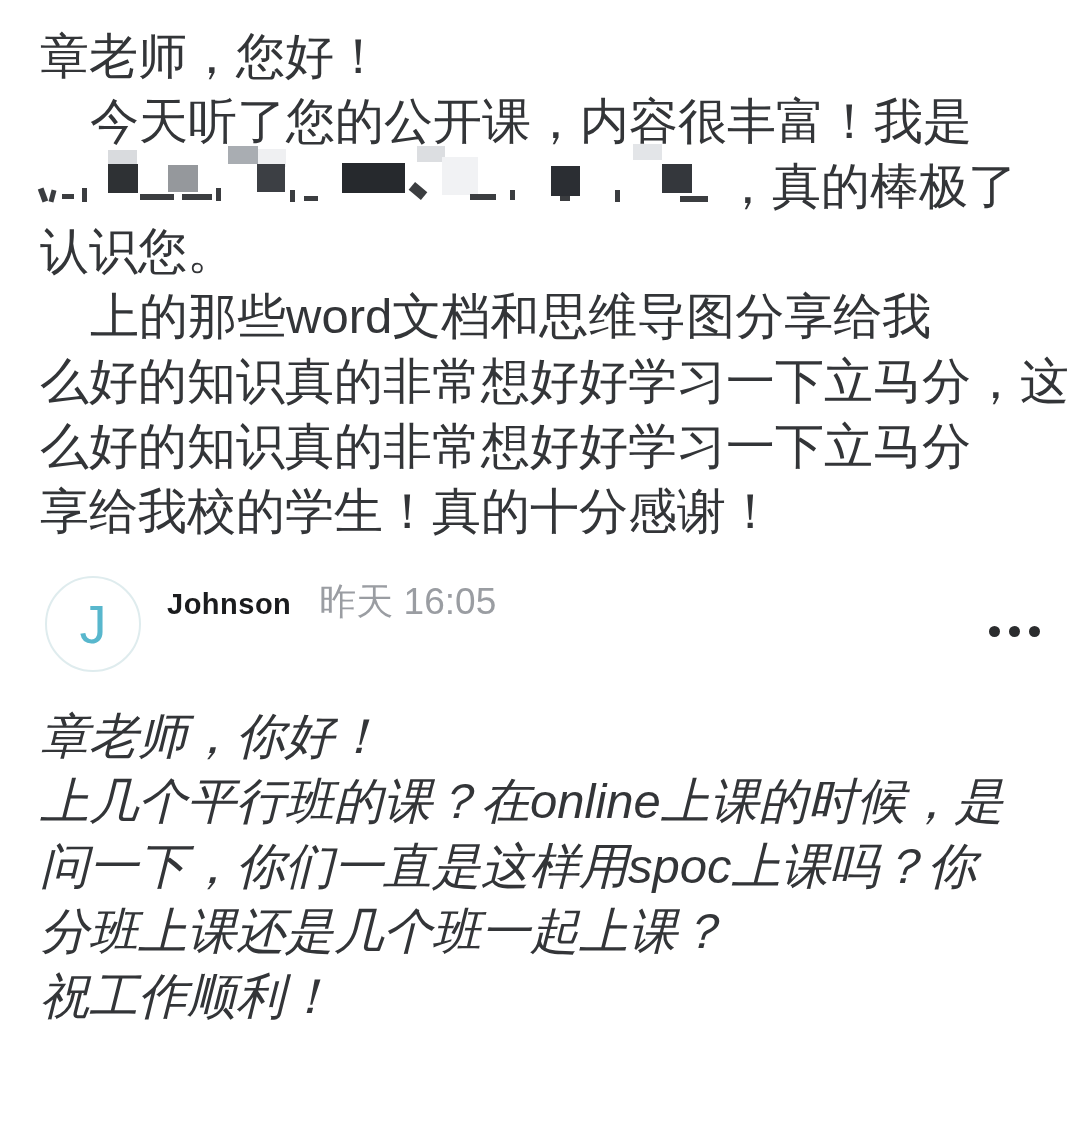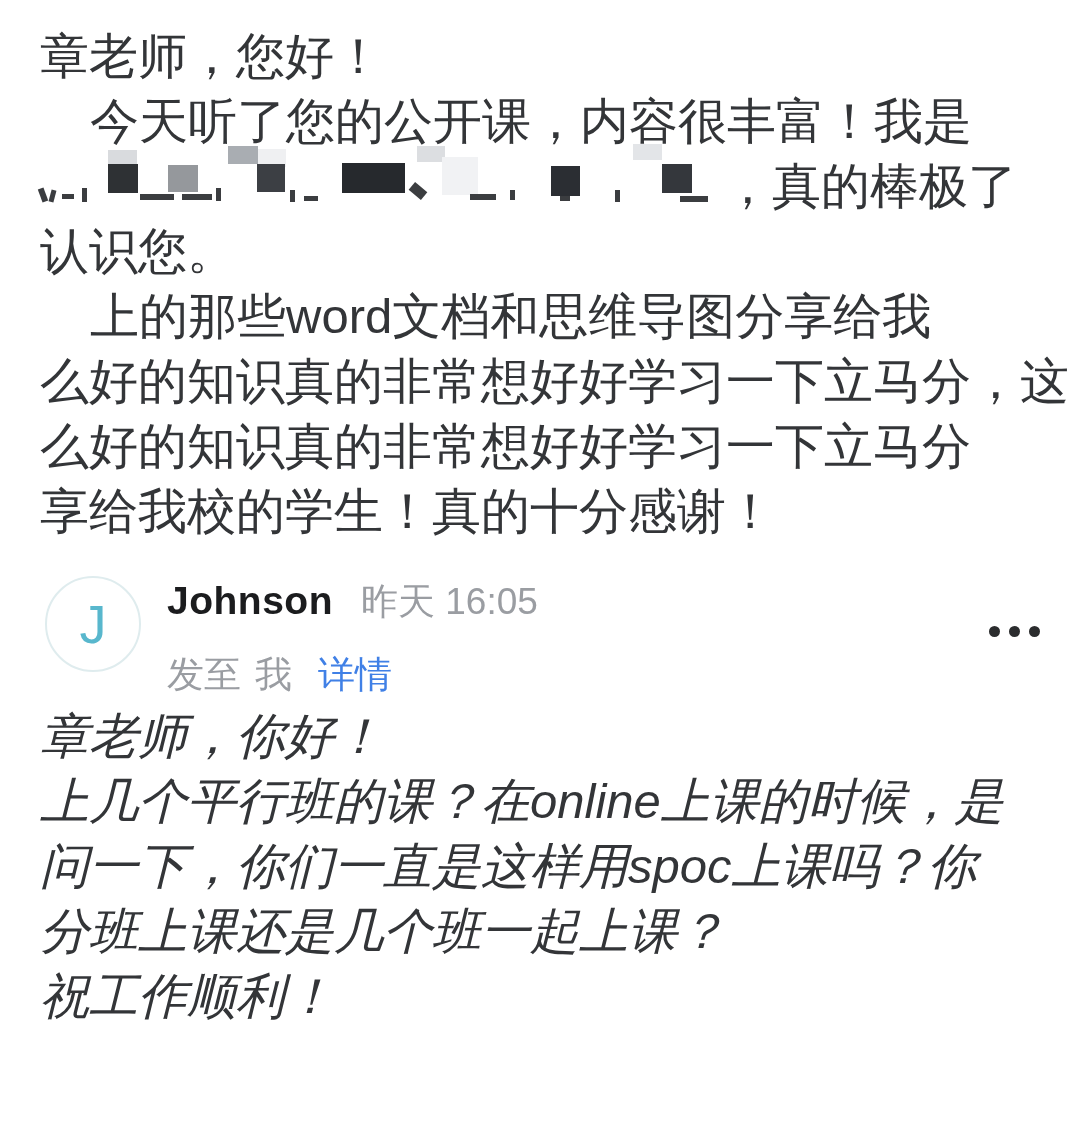--- a/index.html
+++ b/index.html
@@ -57,21 +57,21 @@
   }
   .avatar-letter{
     font-size:54px;
     line-height:1;
     color:var(--avatar-letter);
     font-weight:400;
   }
   .sender-info{margin-left:26px;padding-top:1px;}
   .sender-name-row{display:flex;align-items:baseline;}
   .sender-name{
-    font-size:39px;
+    font-size:29px;
     font-weight:700;
     color:var(--name-text);
     letter-spacing:0.5px;
   }
   .sender-time{
     font-size:37px;
     color:var(--muted-text);
     margin-left:28px;
   }
   .sender-to-row{
@@ -151,25 +151,20 @@
 
   <div class="sender-row">
     <div class="avatar">
       <span class="avatar-letter">J</span>
     </div>
     <div class="sender-info">
       <div class="sender-name-row">
         <span class="sender-name">Johnson</span>
         <span class="sender-time">昨天 16:05</span>
       </div>
-      <div class="sender-to-row">
-        <span class="to-label">发至</span>
-        <span class="to-recipient">我</span>
-        <span class="details-link">详情</span>
-      </div>
     </div>
     <div class="more-dots">
       <span></span>
         <span></span>
         <span></span>
     </div>
   </div>
 
   <div class="msg-block reply-block">
     <div class="msg-line">章老师，你好！</div>

